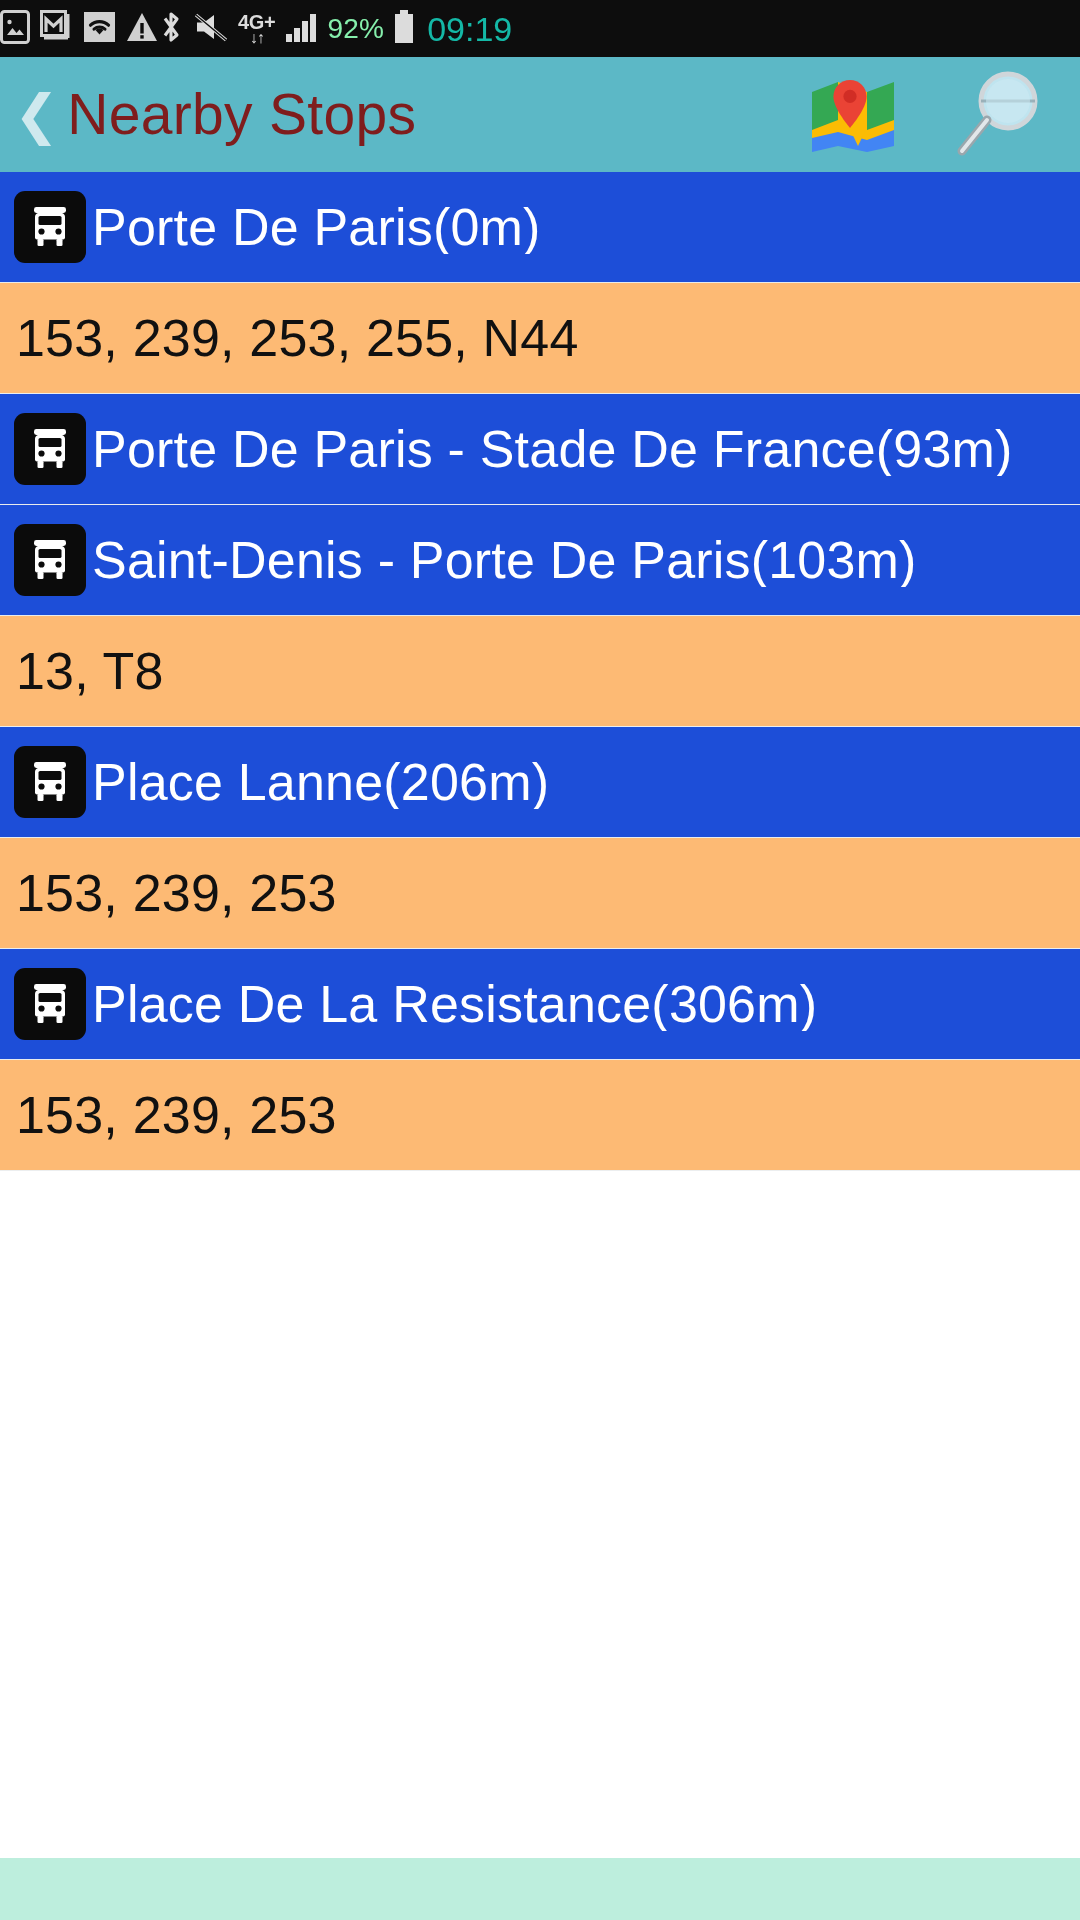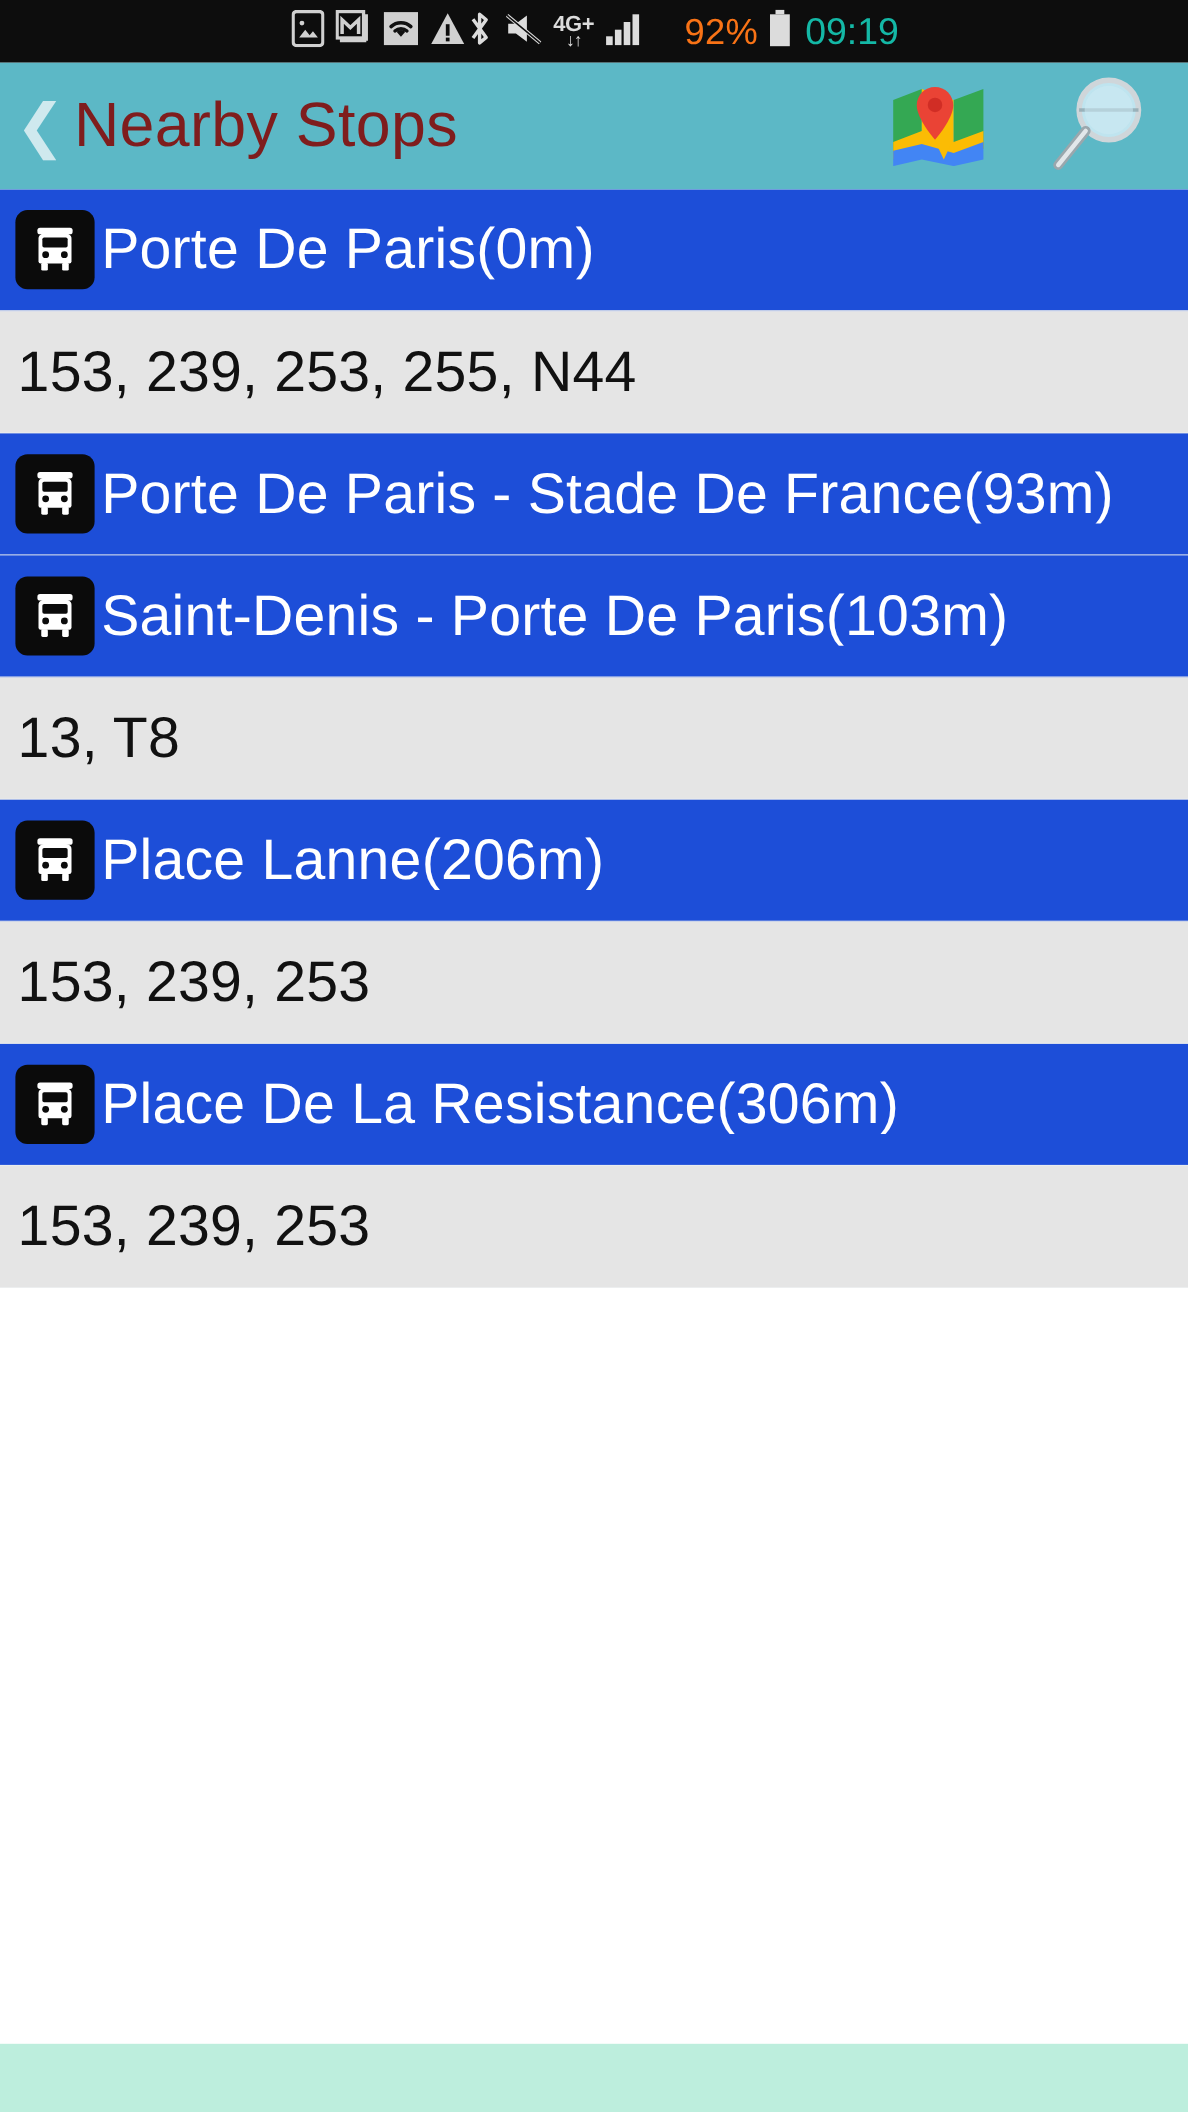--- a/index.html
+++ b/index.html
@@ -8,28 +8,28 @@
     font-family:"Liberation Sans", sans-serif;
     background:#ffffff;
     overflow:hidden;
     -webkit-font-smoothing:antialiased;
   }
   .screen { position:relative; width:1080px; height:1920px; display:flex; flex-direction:column; background:#fff; }
 
   
   .statusbar {
     height:57px; background:#0d0d0d; color:#d8d8d8;
-    display:flex; align-items:center; justify-content:center;
-    padding:0 14px 0 16px; flex:0 0 57px;
+    display:flex; align-items:center; justify-content:flex-start;
+    padding:0 14px 0 0; flex:0 0 57px;
   }
   .sb-left, .sb-right { display:flex; align-items:center; }
   .sb-left { gap:10px; }
   .sb-right { gap:9px; }
   .sb-ico { display:block; }
-  .sb-text { font-size:33px; letter-spacing:0.2px; color:#f97316; line-height:1; font-family:"Liberation Sans", sans-serif;margin-left:30px; }
+  .sb-text { font-size:28px; letter-spacing:0.2px; color:#86efac; line-height:1; font-family:"Liberation Sans", sans-serif; }
   .sb-time { font-size:34px; color:#14b8a6; line-height:1; margin-left:3px; }
   .net-group { display:flex; flex-direction:column; align-items:center; justify-content:center; line-height:1; }
   .net-label { font-size:20px; color:#dcdcdc; font-weight:bold; letter-spacing:-0.3px; }
   .net-arrows { font-size:16px; color:#dcdcdc; margin-top:-2px; letter-spacing:-1px; }
 
   
   .header {
     height:115px; flex:0 0 115px; background:#5cb8c6;
     display:flex; align-items:center; padding:0 34px 0 14px;
     position:relative;
@@ -49,21 +49,21 @@
   }
   .bus-badge {
     width:72px; height:72px; flex:0 0 72px; background:#0b0b0b; border-radius:11px;
     display:flex; align-items:center; justify-content:center; margin-right:6px;
   }
   .stop-name {
     color:#ffffff; font-size:52px; line-height:1.05; white-space:nowrap;
     letter-spacing:0.2px; overflow:hidden;
   }
   .routes-row {
-    height:111px; flex:0 0 111px; background:#e5e5e5;
+    height:111px; flex:0 0 111px; background:#fdba74;
     display:flex; align-items:center; padding-left:16px;
     border-bottom:1px solid #eceeef;
   }
   .routes-text { color:#111111; font-size:52px; line-height:1.05; letter-spacing:0.2px; white-space:nowrap; }
 
   .filler { flex:1 1 auto; background:#ffffff; }
   .bottom-strip { height:62px; flex:0 0 62px; background:#bdeedd; }
 </style>
 </head>
 <body>

